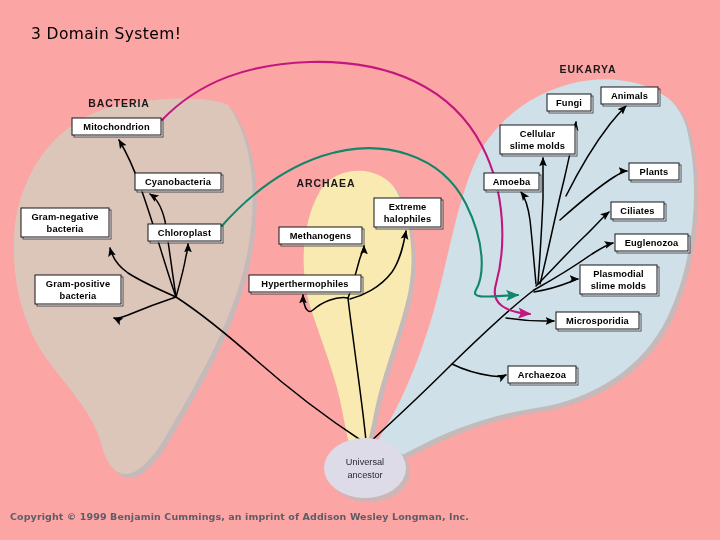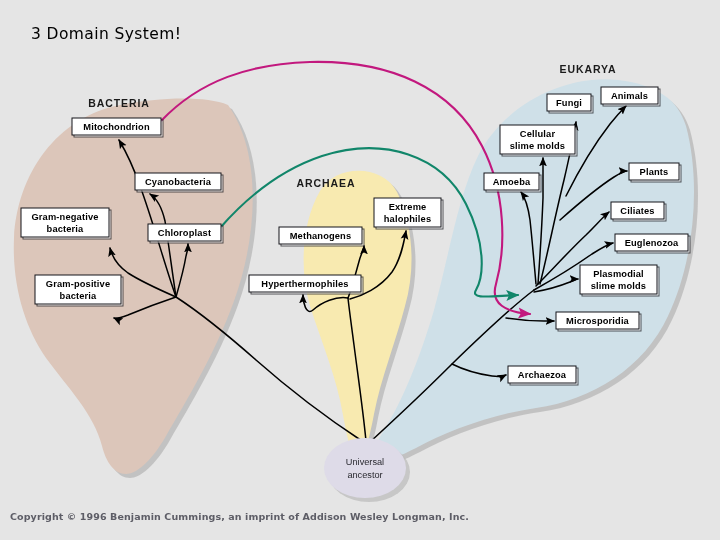--- a/index.html
+++ b/index.html
@@ -12,21 +12,21 @@
     height: 540px;
     position: relative;
     overflow: hidden;
     font-family: "Liberation Sans", sans-serif;
   }
   #stage {
     position: absolute;
     left: 0; top: 0;
     width: 720px;
     height: 540px;
-    background: #e5e5e5;
+    background: #fca5a5;
   }
   #title {
     position: absolute;
     left: 31px;
     top: 25px;
     font-family: "DejaVu Sans", sans-serif;
     font-size: 15.5px;
     font-weight: 400;
     letter-spacing: 0.4px;
     color: #000000;
@@ -283,14 +283,14 @@
           <text x="597.5" y="323.9">Microsporidia</text>
         </g>
         <g class="taxon-box">
           <rect x="510" y="368" width="68" height="17" fill="#bcbcbc" stroke="none" opacity="0.7"></rect>
           <rect x="508" y="366" width="68" height="17"></rect>
           <text x="542" y="377.9">Archaezoa</text>
         </g>
       </g>
   </svg>
 
-  <div id="copyright">Copyright © 1996 Benjamin Cummings, an imprint of Addison Wesley Longman, Inc.</div>
+  <div id="copyright">Copyright © 1999 Benjamin Cummings, an imprint of Addison Wesley Longman, Inc.</div>
 </div>
 
 </body></html>

